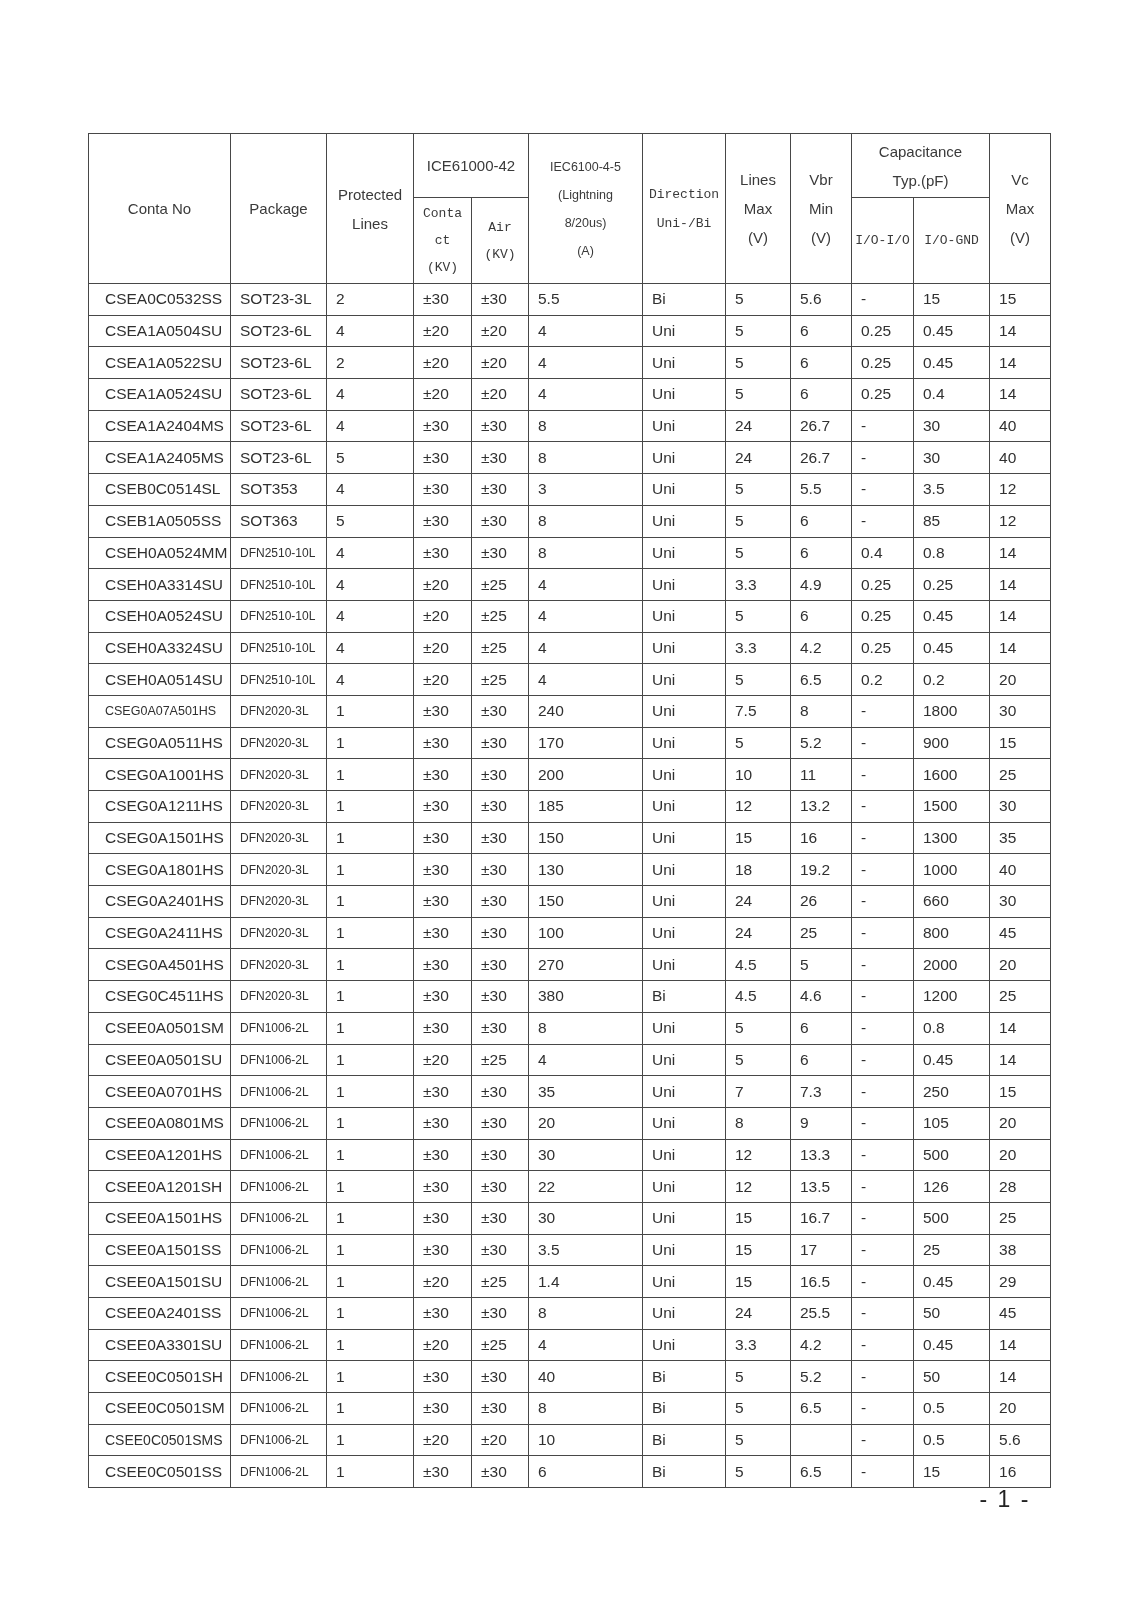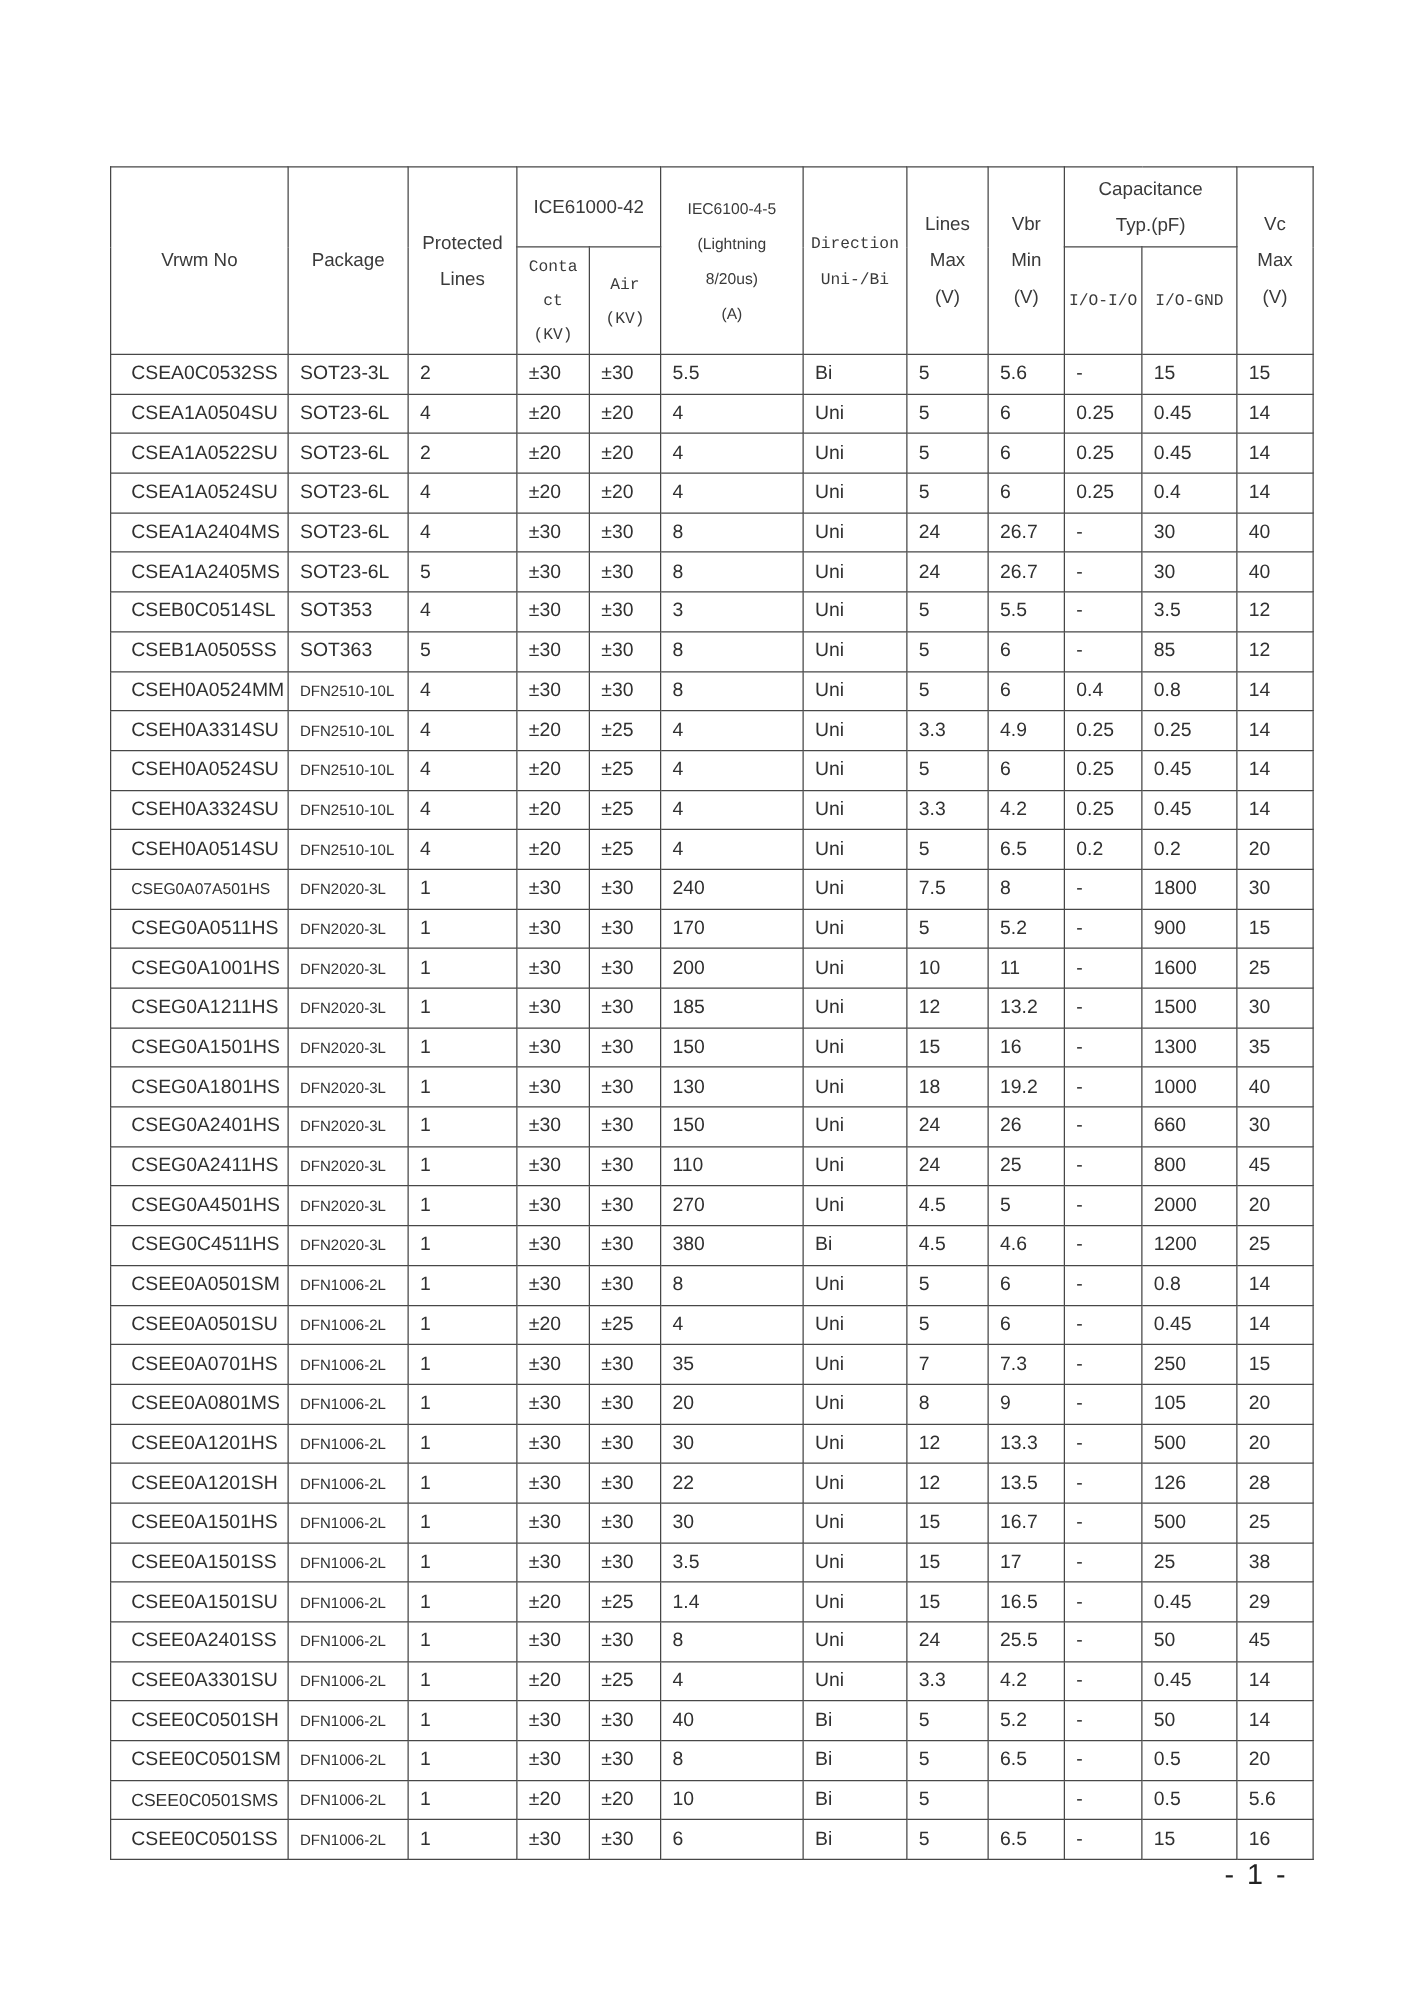--- a/index.html
+++ b/index.html
@@ -77,21 +77,21 @@
         <col style="width:114px">
       <col style="width:83px">
         <col style="width:65px">
         <col style="width:61px">
       <col style="width:62px">
         <col style="width:76px">
         <col style="width:61px">
     </colgroup>
     <thead>
       <tr class="hr1">
-        <th rowspan="2">Vrwm No</th>
+        <th rowspan="2">Conta No</th>
         <th rowspan="2">Package</th>
         <th rowspan="2">Protected
 Lines</th>
         <th colspan="2">ICE61000-42</th>
         <th rowspan="2" class="h-iec">IEC6100-4-5
 (Lightning
 8/20us)
 (A)</th>
         <th rowspan="2" class="h-sm">Direction
 Uni-/Bi</th>
@@ -397,21 +397,21 @@
           <td>-</td>
           <td>660</td>
           <td>30</td>
         </tr>
         <tr>
           <td>CSEG0A2411HS</td>
           <td class="sm">DFN2020-3L</td>
           <td>1</td>
           <td>±30</td>
           <td>±30</td>
-          <td>110</td>
+          <td>100</td>
           <td>Uni</td>
           <td>24</td>
           <td>25</td>
           <td>-</td>
           <td>800</td>
           <td>45</td>
         </tr>
         <tr>
           <td>CSEG0A4501HS</td>
           <td class="sm">DFN2020-3L</td>

